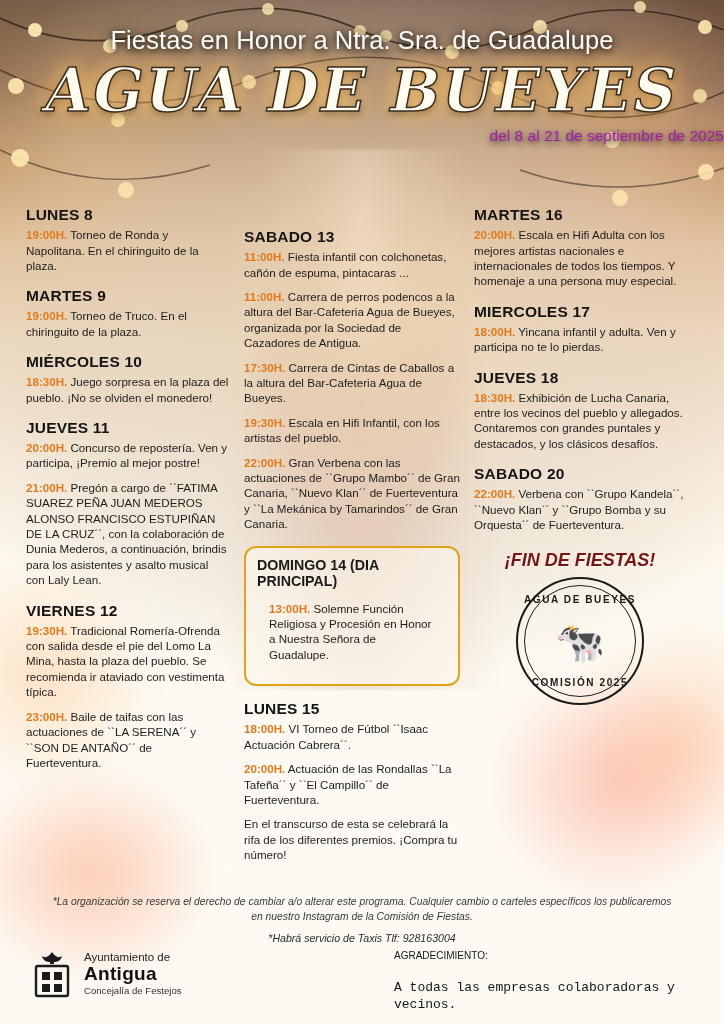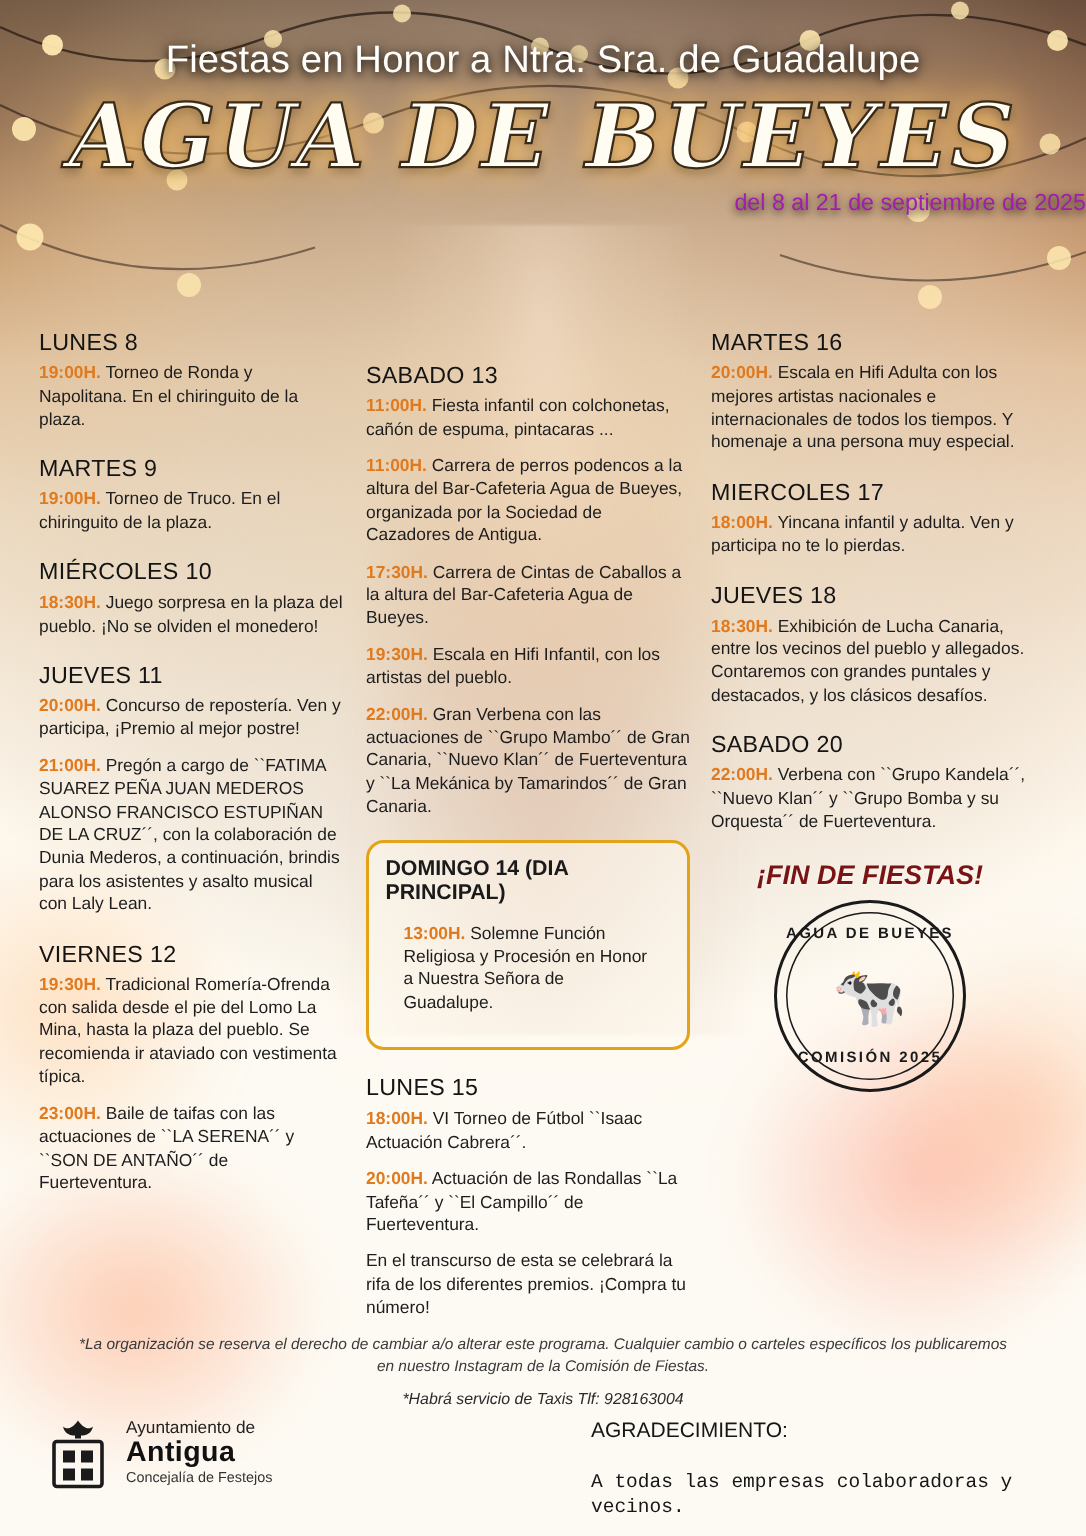--- a/index.html
+++ b/index.html
@@ -73,21 +73,21 @@
     position:relative; z-index:3;
     display:flex; gap:14px;
     padding:58px 22px 0 26px;
   }
   .col { width:204px; }
   .col.mid { width:216px; padding-top:0; }
   .col.right { width:212px; }
 
   .day { margin-bottom:14px; }
   .day h2 {
-    margin:17px 0 3px; font-size:15.5px; font-weight:normal; color:#141414;
+    margin:3px 0 3px; font-size:15.5px; font-weight:bold; color:#141414;
     letter-spacing:.2px;
   }
   .ev { margin:0 0 9px; font-size:11.6px; line-height:1.33; color:#1d1d1d; }
   .hr { color:#e07a1f; font-weight:bold; }
 
   
   .highlight {
     border:2px solid #e2a318; border-radius:12px;
     padding:9px 11px 10px; margin:4px 0 14px;
     background:rgba(255,252,240,.55);
@@ -136,21 +136,21 @@
   .taxi { text-align:center; font-size:10.6px; font-style:italic; color:#2a2a2a; margin:0 0 6px; }
 
   .footrow { display:flex; align-items:flex-start; justify-content:space-between; padding:0 6px; }
   .ayto { display:flex; align-items:center; gap:10px; }
   .ayto-logo { width:44px; height:48px; position:relative; }
   .ayto-txt .l1 { font-size:11.5px; color:#222; line-height:1.15; }
   .ayto-txt .l2 { font-size:19px; font-weight:bold; color:#111; line-height:1.05; letter-spacing:.3px; }
   .ayto-txt .l3 { font-size:9.6px; color:#333; line-height:1.2; margin-top:1px; }
 
   .thanks { width:300px; text-align:left; padding-right:8px; }
-  .thanks .t1 { font-size:14px; color:#161616; margin-bottom:18px; }
+  .thanks .t1 { font-size:10px; color:#161616; margin-bottom:18px; }
   .thanks .t2 { font-size:13px; color:#161616; line-height:1.35;font-family:Liberation Mono, monospace; }
 </style>
 </head>
 <body>
 
 <div class="bg"></div>
 <div class="statue"></div>
 <div class="glow-left"></div>
 <div class="glow-right"></div>
 <div class="glow-bl"></div>

